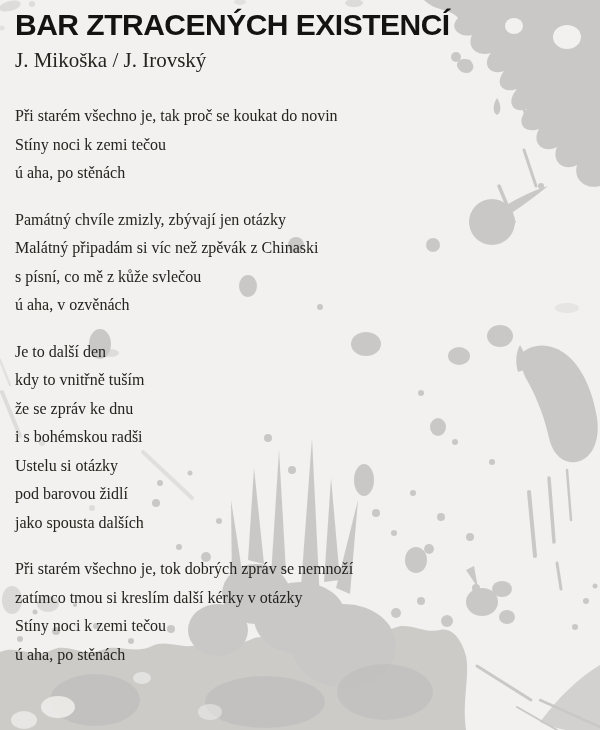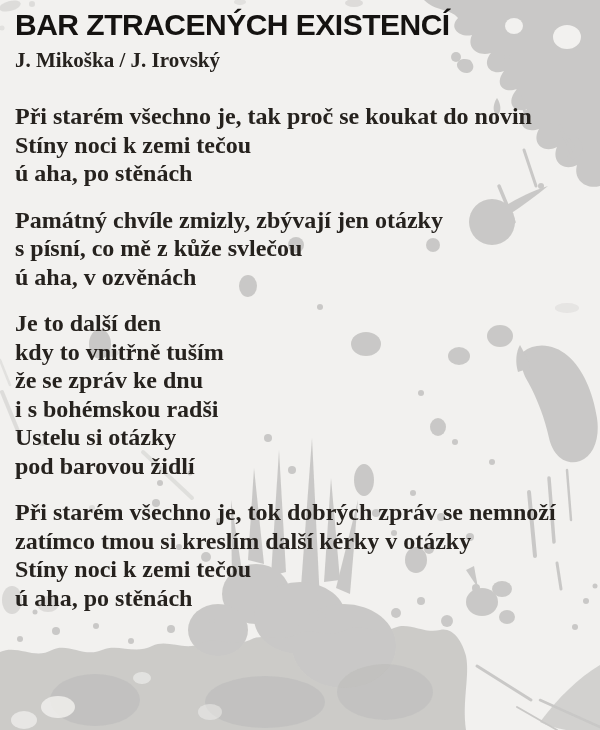--- a/index.html
+++ b/index.html
@@ -30,30 +30,28 @@
     font-size:30px;
     line-height:34px;
     letter-spacing:-0.5px;
     color:var(--title);
   }
   .authors{
     font-size:21px;
     line-height:28px;
     margin-top:4px;
     color:var(--text);
-    font-weight:bold;
   }
   .stanza{margin:28px 0 0 0;}
   .stanza + .stanza{margin-top:18px;}
   .line{
-    font-size:24px;
+    font-size:16px;
     line-height:28.5px;
     color:var(--text);
     white-space:nowrap;
-    font-weight:bold;
   }
   .splat{fill:var(--ink);}
   .splat-dark{fill:var(--ink-dark);}
   .hole{fill:var(--paper);}
   .streak{stroke:var(--ink);fill:none;stroke-linecap:round;}
 </style>
 </head>
 <body>
 
 <div class="page">
@@ -188,31 +186,33 @@
     <div class="authors">J. Mikoška / J. Irovský</div>
 
     <div class="stanza">
       <div class="line">Při starém všechno je, tak proč se koukat do novin</div>
       <div class="line">Stíny noci k zemi tečou</div>
       <div class="line">ú aha, po stěnách</div>
     </div>
 
     <div class="stanza">
       <div class="line">Památný chvíle zmizly, zbývají jen otázky</div>
+      <div class="line">Malátný připadám si víc než zpěvák z Chinaski</div>
       <div class="line">s písní, co mě z kůže svlečou</div>
       <div class="line">ú aha, v ozvěnách</div>
     </div>
 
     <div class="stanza">
       <div class="line">Je to další den</div>
       <div class="line">kdy to vnitřně tuším</div>
       <div class="line">že se zpráv ke dnu</div>
       <div class="line">i s bohémskou radši</div>
       <div class="line">Ustelu si otázky</div>
       <div class="line">pod barovou židlí</div>
+      <div class="line">jako spousta dalších</div>
     </div>
 
     <div class="stanza">
       <div class="line">Při starém všechno je, tok dobrých zpráv se nemnoží</div>
       <div class="line">zatímco tmou si kreslím další kérky v otázky</div>
       <div class="line">Stíny noci k zemi tečou</div>
       <div class="line">ú aha, po stěnách</div>
     </div>
   </div>
 </div>

